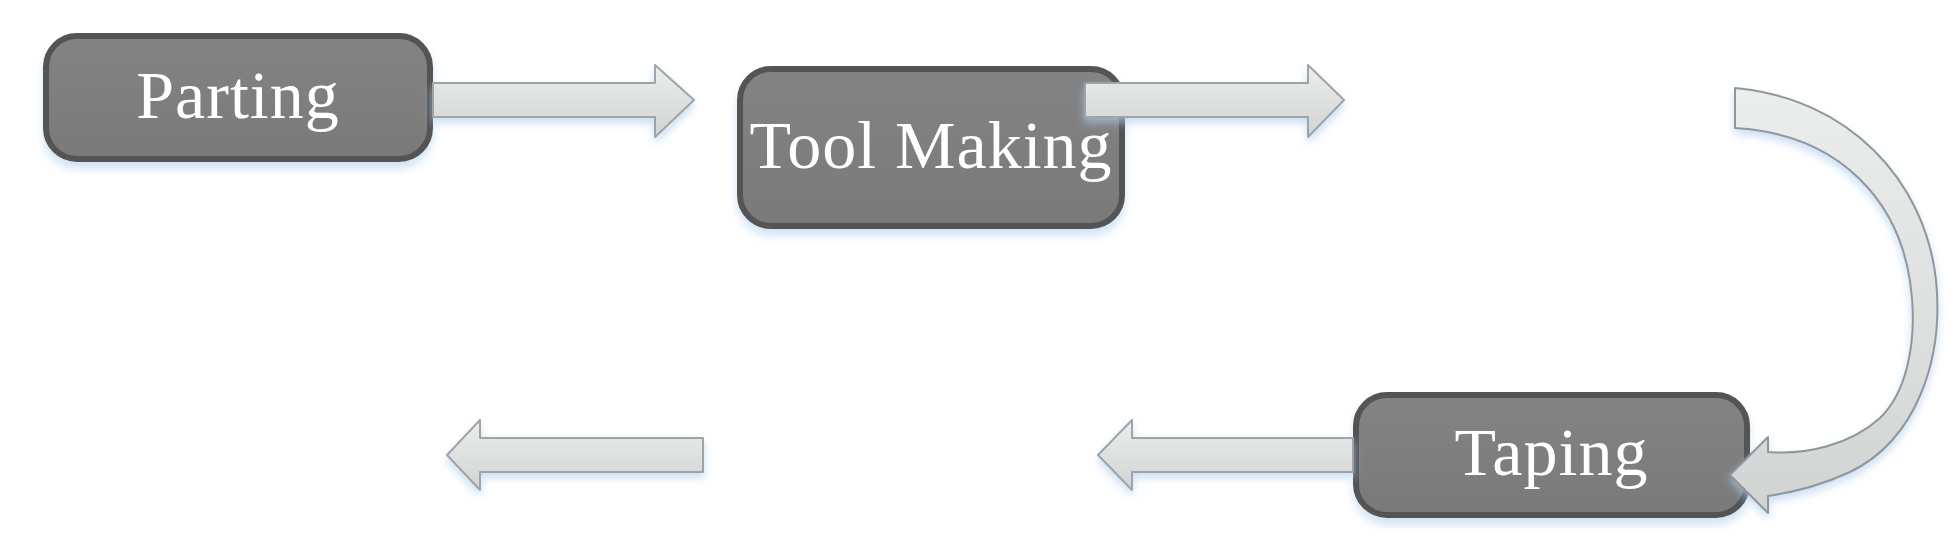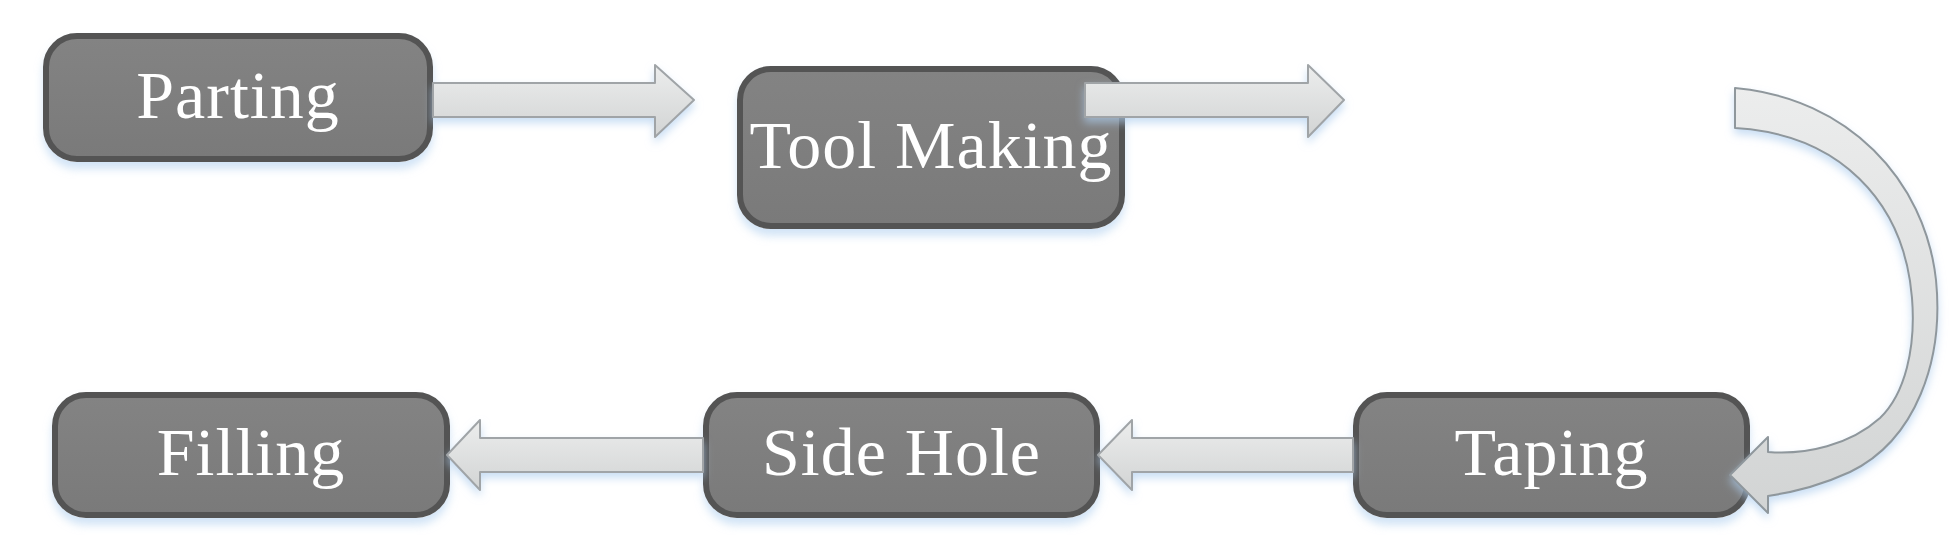--- a/index.html
+++ b/index.html
@@ -53,26 +53,20 @@
 <body>
 
 <div class="canvas">
 
   <div class="node n-parting">
     <span>Parting</span>
   </div>
   <div class="node n-toolmaking">
     <span>Tool Making</span>
   </div>
-  <div class="node n-filling">
-    <span>Filling</span>
-  </div>
-  <div class="node n-sidehole">
-    <span>Side Hole</span>
-  </div>
   <div class="node n-taping">
     <span>Taping</span>
   </div>
 
   <svg class="arrow-layer" viewBox="0 0 1954 556">
     <defs>
       <linearGradient id="arrowFill" x1="0" y1="0" x2="0" y2="1">
         <stop offset="0" stop-color="#eceded"></stop>
         <stop offset="1" stop-color="#d2d4d4"></stop>
       </linearGradient>

